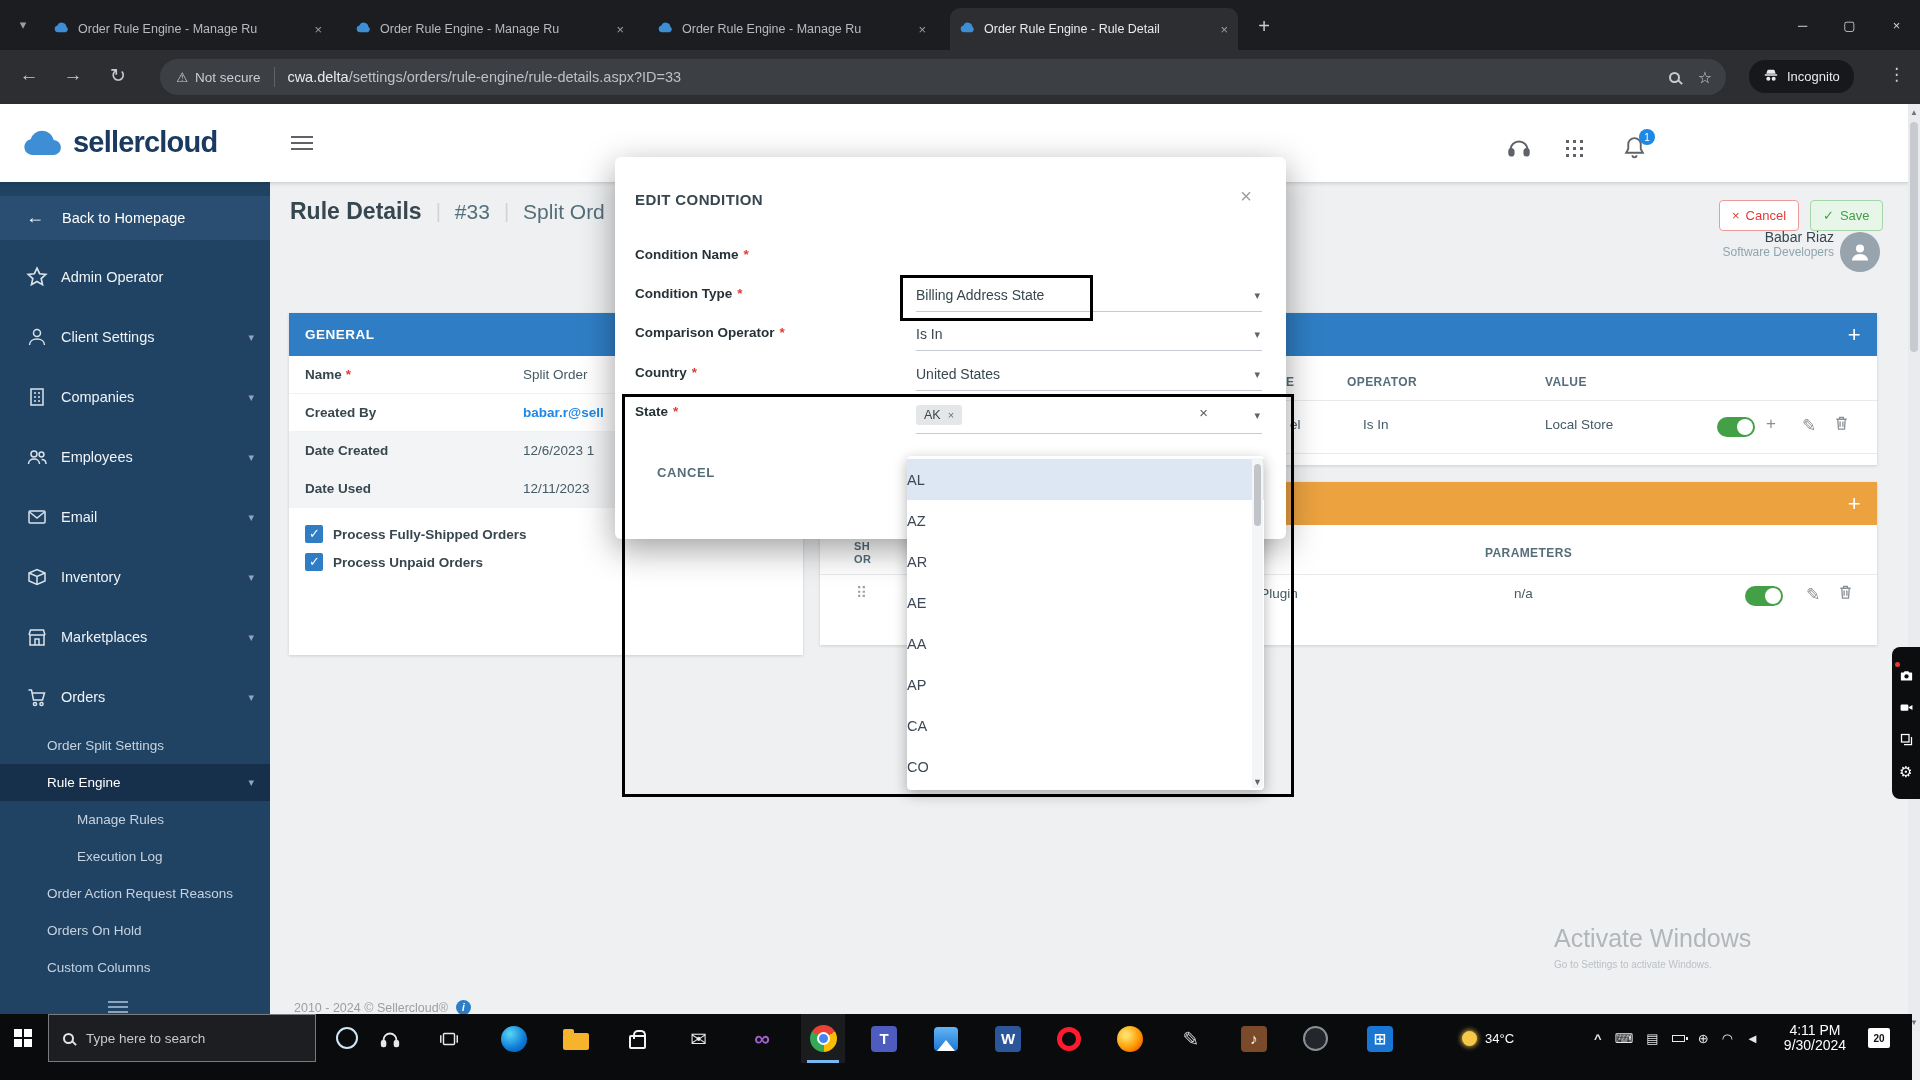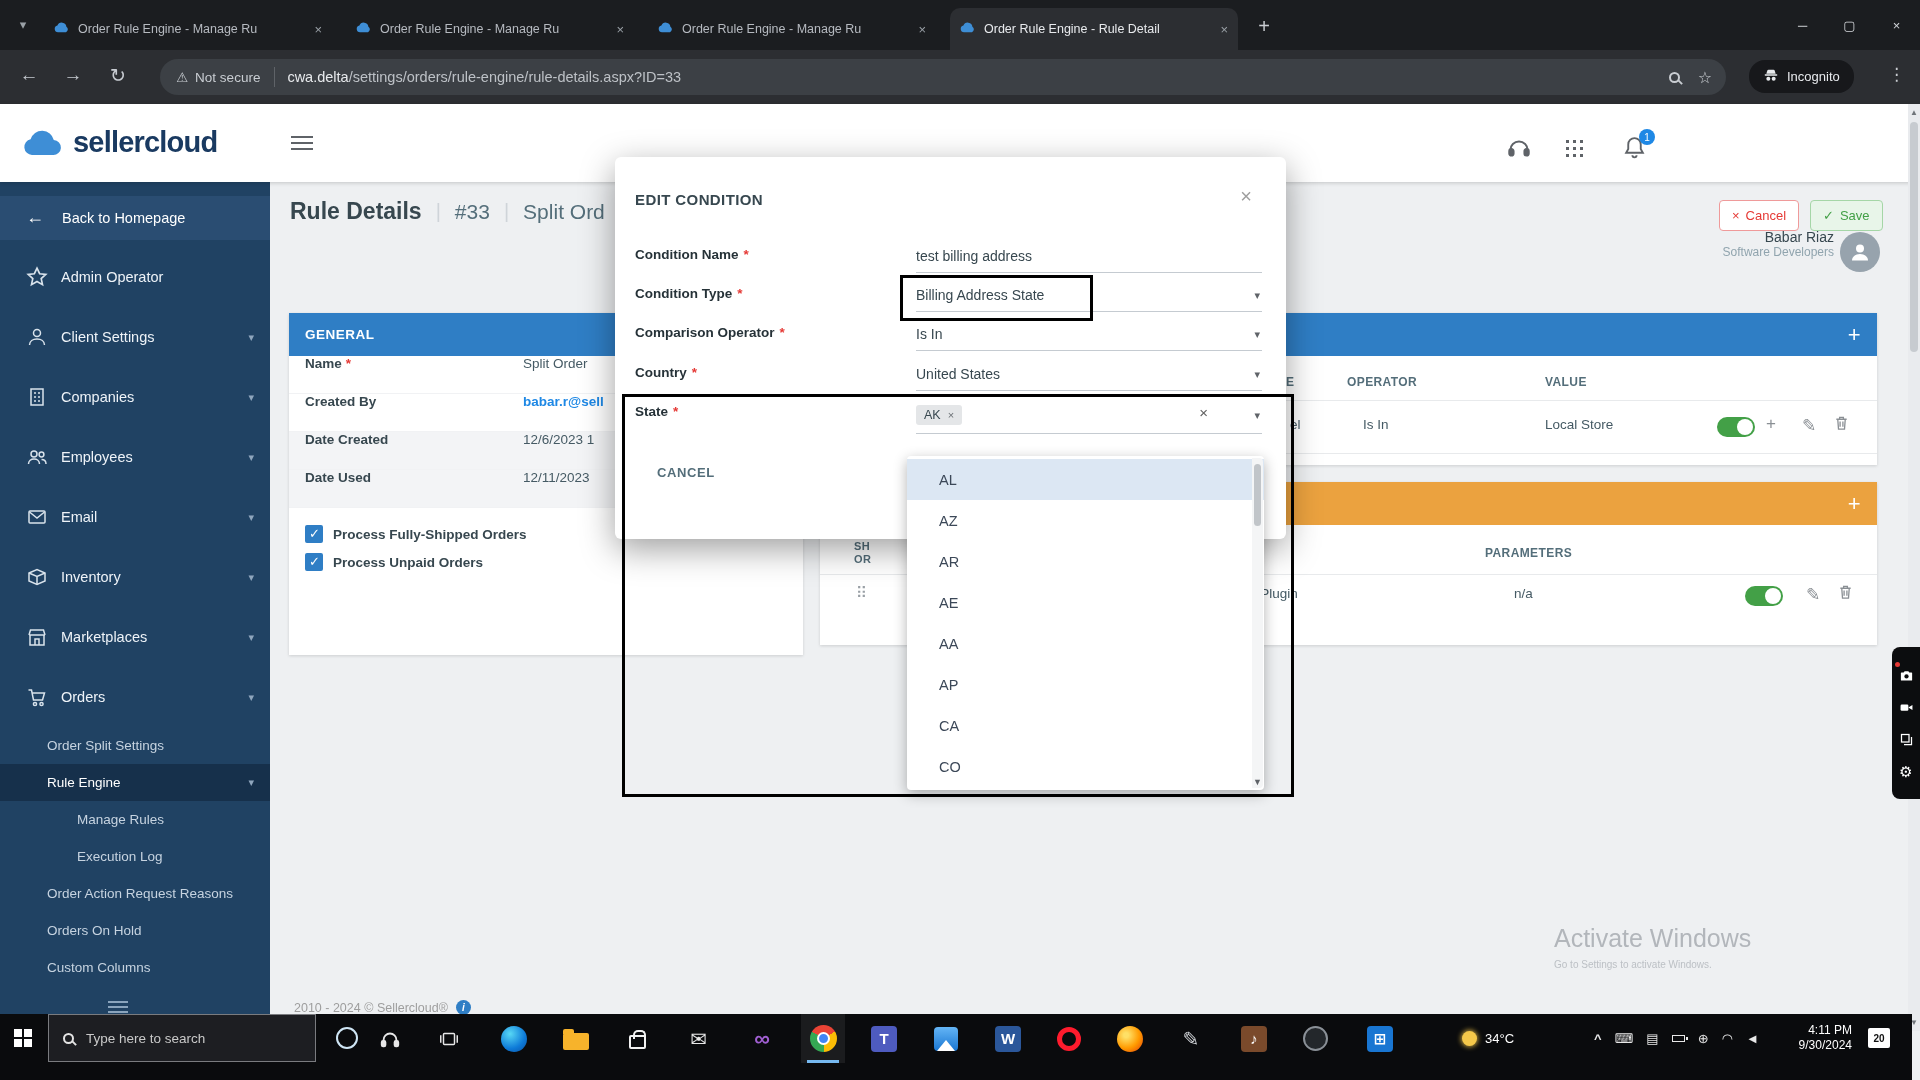--- a/index.html
+++ b/index.html
@@ -82,21 +82,21 @@
   .btn-cancel{left:1719px;background:#fff;border:1px solid #ef9a9a;color:#e53935}
   .btn-save{left:1810px;background:#e8f5e9;border:1px solid #a5d6a7;color:#43a047}
 
   .card{position:absolute;background:#fff;box-shadow:0 1px 3px rgba(0,0,0,.14);z-index:1}
   .phead{height:43px;display:flex;align-items:center;padding:0 16px;color:#fff;
     font-size:13.5px;font-weight:bold;letter-spacing:.5px}
   .phead.blue{background:#2f7ec5}
   .phead.orange{background:#eba23f}
   .phead .plus{margin-left:auto;font-size:22px;font-weight:normal}
 
-  .grow{height:38px;display:flex;align-items:flex-start;padding:0 16px;font-size:13.5px;border-bottom:1px solid #f1f2f4}
+  .grow{height:38px;display:flex;align-items:center;padding:0 16px;font-size:13.5px;border-bottom:1px solid #f1f2f4}
   .grow.striped{background:#f3f4f6}
   .grow .lbl{width:218px;font-weight:bold;color:#37474f;display:flex;gap:4px}
   .grow .val{color:#455a64}
   .grow .val.link{color:#1e88e5;font-weight:bold}
   .req{color:#e53935;font-weight:bold;font-style:normal}
   .gchecks{padding:12px 16px 0}
   .crow{height:28px;display:flex;align-items:center;gap:10px;font-size:13.5px;font-weight:bold;color:#37474f}
   .cb{width:18px;height:18px;border:2px solid #9aa0a6;border-radius:2px;background:#fff;position:relative;flex:0 0 auto}
   .cb.checked{background:#2f7ec5;border-color:#2f7ec5}
   .cb.checked::after{content:'✓';position:absolute;left:2px;top:-1px;color:#fff;font-size:13px}
@@ -134,21 +134,21 @@
     display:flex;align-items:center;font-size:14px;color:#37474f}
   .fchev{position:absolute;right:2px;top:11px;color:#5f6368;font-size:11px}
   .clearx{position:absolute;right:54px;top:8px;color:#616161;font-size:15px}
   .chip{display:inline-flex;align-items:center;gap:7px;background:#e4e6e8;border-radius:3px;
     padding:3px 8px;font-size:12.5px;color:#37474f}
   .chip .x{color:#6b7075;font-size:11px}
   .mcancel{position:absolute;left:42px;top:308px;font-size:13px;font-weight:bold;color:#546e7a;letter-spacing:.6px}
 
   .dropdown{position:absolute;left:907px;top:456px;width:357px;height:334px;background:#fff;border-radius:4px;
     box-shadow:0 4px 14px rgba(0,0,0,.3);z-index:12;padding-top:3px}
-  .opt{height:41px;display:flex;align-items:center;padding-left:32px;font-size:14.5px;color:#3c4858}
+  .opt{height:41px;display:flex;align-items:center;padding-left:0;font-size:14.5px;color:#3c4858}
   .opt.hl{background:#dce7f3}
   .dscroll{position:absolute;right:1px;top:2px;bottom:2px;width:11px;background:#f4f5f6;border-radius:0 4px 4px 0}
   .dthumb{position:absolute;left:2px;top:6px;width:7px;height:62px;border-radius:4px;background:#c1c5c9}
   .darr{position:absolute;left:0;right:0;bottom:1px;text-align:center;color:#5f6368;font-size:9px}
 
   .ann{position:absolute;border:3px solid #000;z-index:40;pointer-events:none}
 
   .recorder{position:absolute;left:1892px;top:647px;width:28px;height:152px;background:#0c0d0f;
     border-radius:8px 0 0 8px;z-index:45;display:flex;flex-direction:column;align-items:center;
     justify-content:center;gap:13px}
@@ -184,21 +184,21 @@
   .edge-ic{width:26px;height:26px;border-radius:50%;background:radial-gradient(circle at 35% 30%,#57d7f5,#0d7ad8 60%,#0a50a0)}
   .photos-ic{width:24px;height:24px;border-radius:4px;background:linear-gradient(#64b5f6,#1976d2);position:relative;overflow:hidden}
   .photos-ic::after{content:'';position:absolute;bottom:0;left:3px;border-left:9px solid transparent;
     border-right:9px solid transparent;border-bottom:11px solid #fff}
   .obs-ic{width:25px;height:25px;border-radius:50%;background:#23272b;border:2px solid #8a9097}
   .tray{position:absolute;left:1594px;top:0;height:49px;display:flex;align-items:center;gap:13px;color:#e8e8e8;font-size:13px}
   .battery{width:13px;height:7px;border:1.5px solid #e8e8e8;position:relative}
   .battery::after{content:'';position:absolute;right:-4px;top:1px;width:2px;height:3px;background:#e8e8e8}
   .weather{position:absolute;left:1462px;top:0;height:49px;display:flex;align-items:center;gap:8px;color:#fff;font-size:13px}
   .sun{width:15px;height:15px;border-radius:50%;background:#f5c84a;box-shadow:0 0 5px 1px rgba(245,200,74,.8)}
-  .clock{position:absolute;left:1778px;top:9px;width:74px;text-align:right;color:#fff;font-size:12px;line-height:15px}
+  .clock{position:absolute;left:1778px;top:9px;width:74px;text-align:center;color:#fff;font-size:14px;line-height:15px}
   .notif{position:absolute;left:1868px;top:14px;width:22px;height:20px;background:#fff;border-radius:2px;
     color:#111;font-size:10px;font-weight:bold;display:flex;align-items:center;justify-content:center}
 </style>
 </head>
 <body>
 
 <div id="screen">
 
   <div class="tabstrip">
     <div class="tab-search">▾</div>
@@ -513,23 +513,20 @@
 
   <div class="modal">
     <div class="mtitle">EDIT CONDITION</div>
     <div class="mclose">×</div>
 
     <div class="mrow" style="top:82px">
       <span class="mlabel">
           <span>Condition Name</span>
           <i class="req">*</i>
         </span>
-      <div class="mfield">
-          <span>test billing address</span>
-        </div>
     </div>
     <div class="mrow" style="top:121px">
       <span class="mlabel">
           <span>Condition Type</span>
           <i class="req">*</i>
         </span>
       <div class="mfield">
         <span>Billing Address State</span>
         <span class="fchev">▾</span>
       </div>

